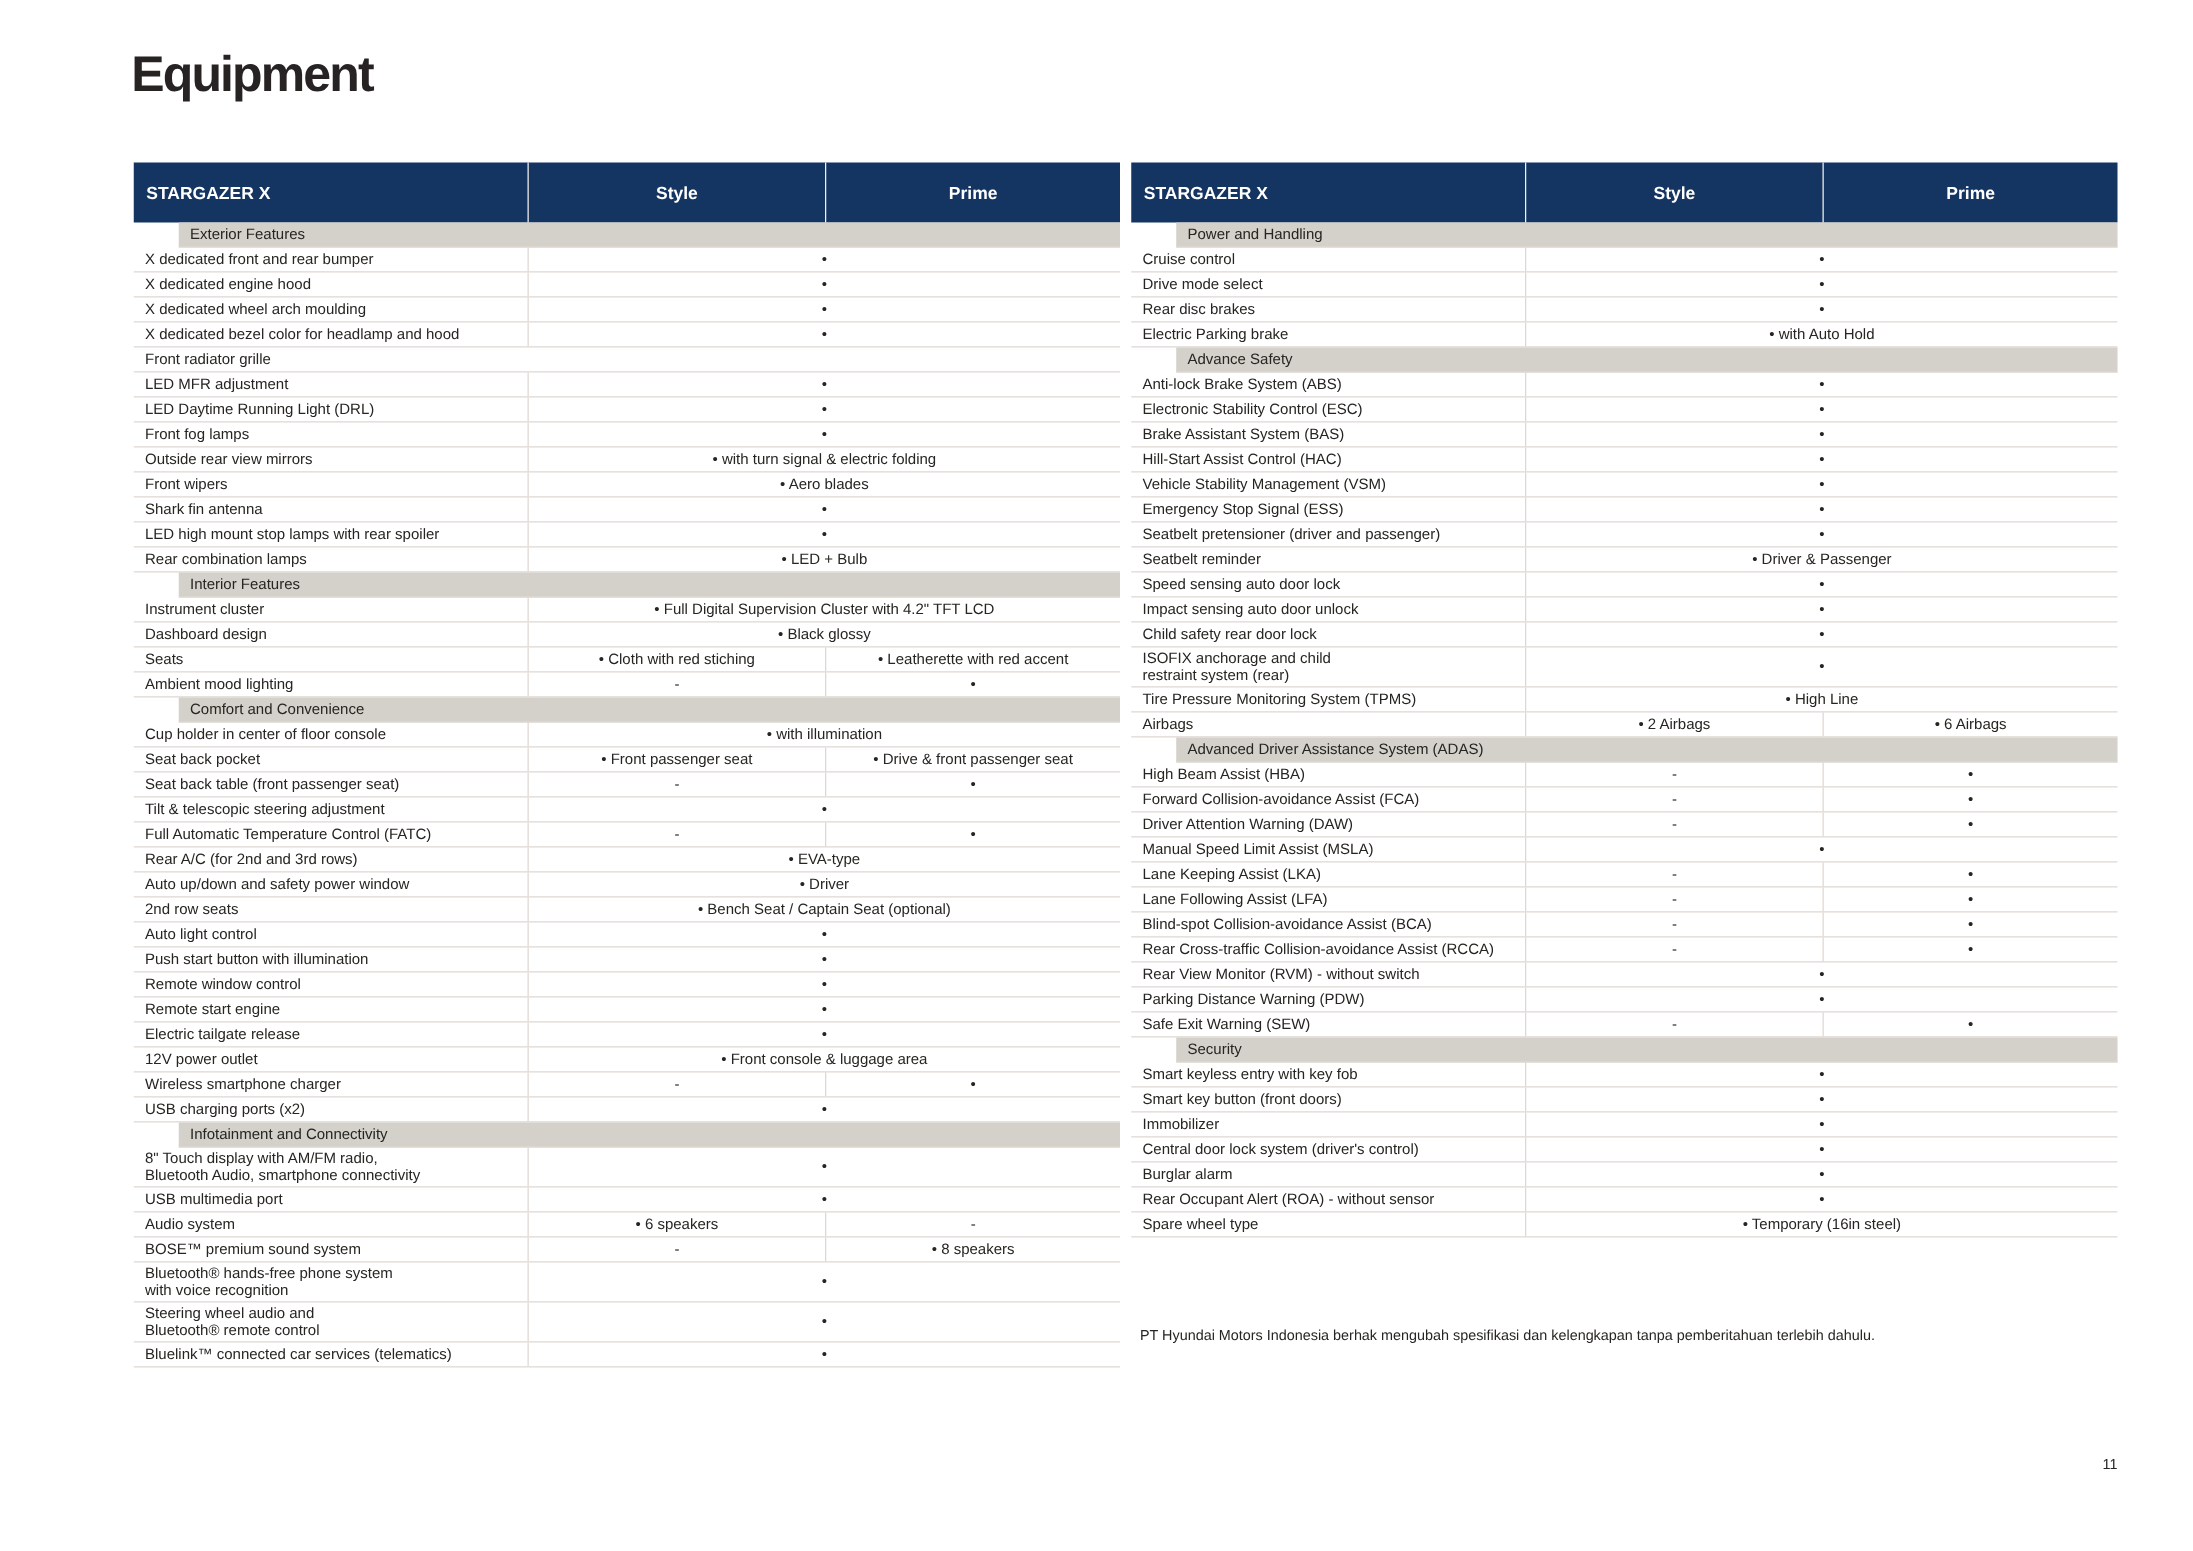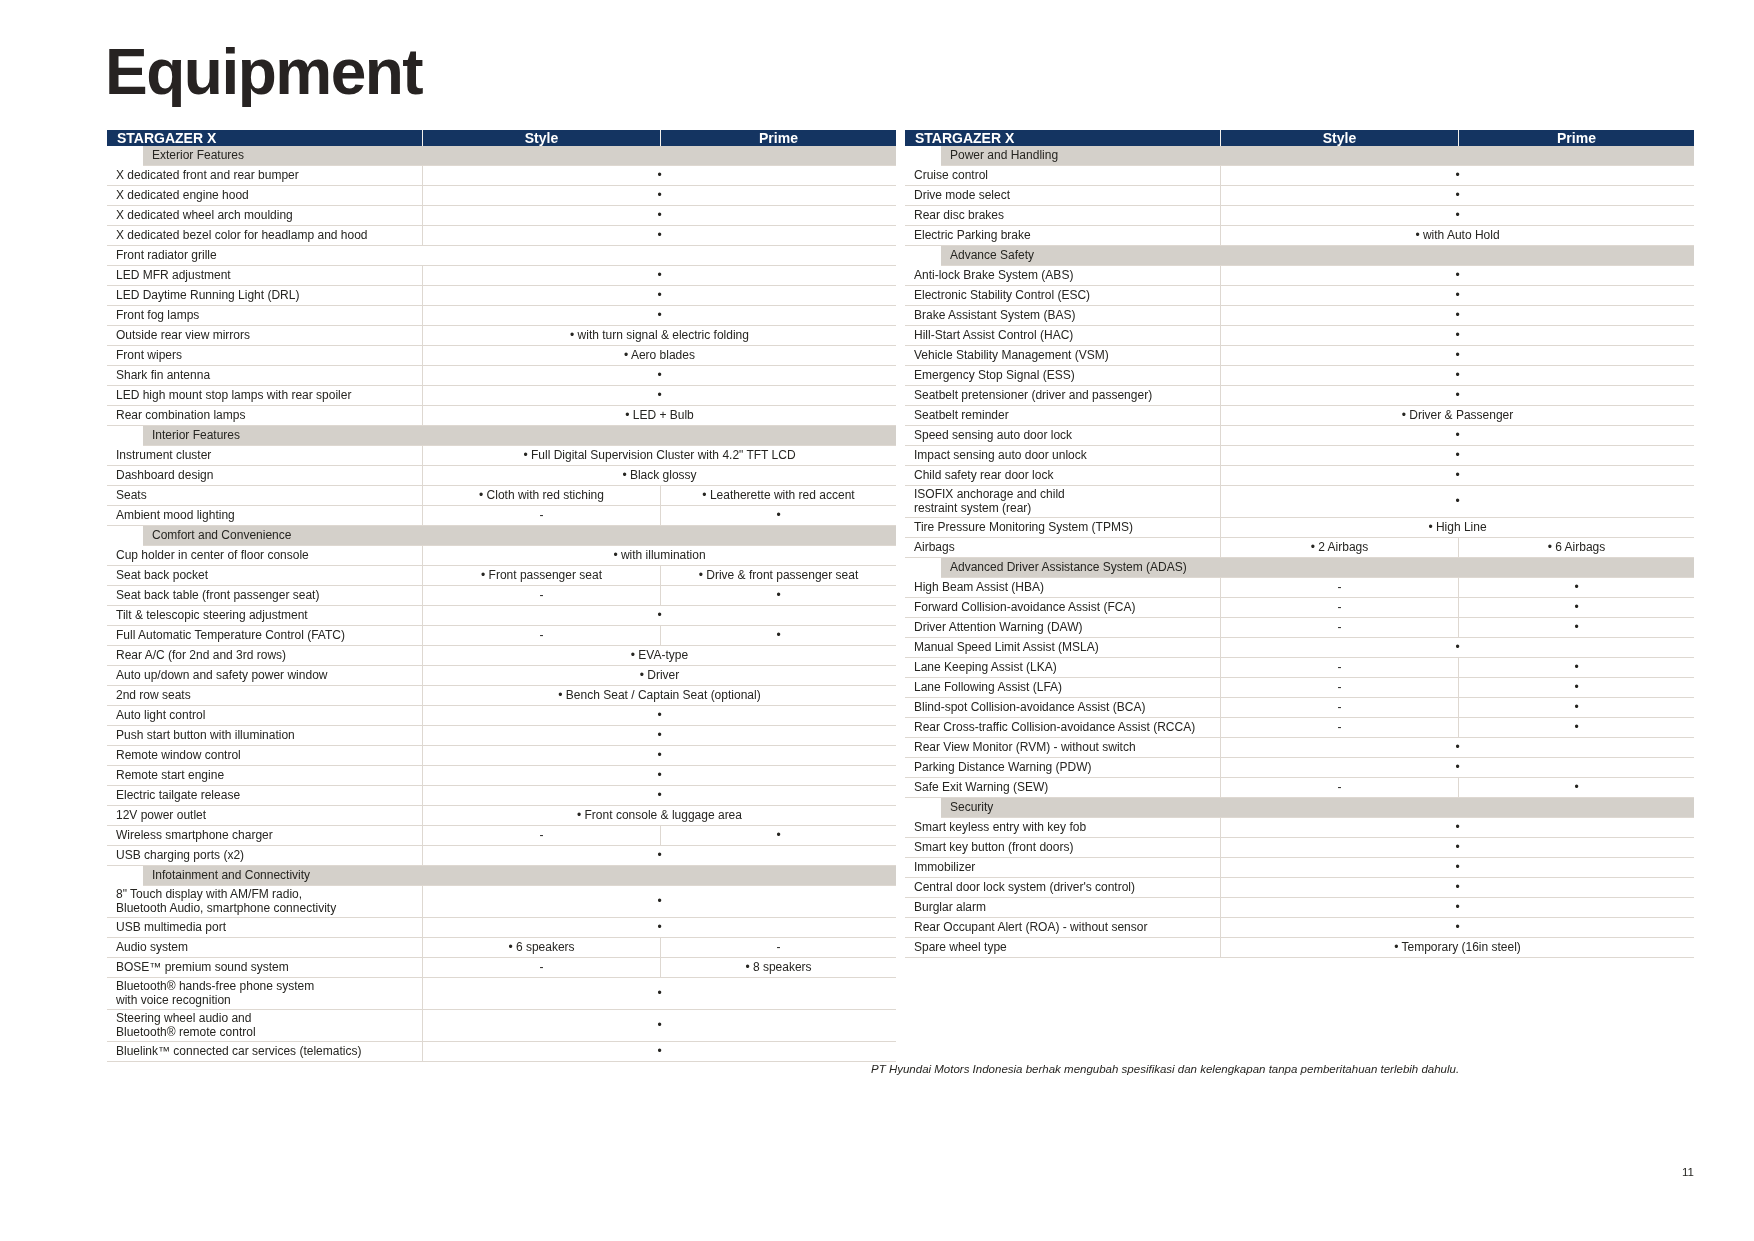--- a/index.html
+++ b/index.html
@@ -3,29 +3,29 @@
 <meta charset="utf-8">
 <style>
   * { margin:0; padding:0; box-sizing:border-box; }
   html,body { background:#ffffff; }
   body {
     width:1754px; height:1241px; position:relative; overflow:hidden;
     font-family:"Liberation Sans", sans-serif; color:#262521;
   }
   .page-title {
     position:absolute; left:105px; top:40px;
-    font-size:64px; font-weight:bold; letter-spacing:-1.5px; color:#272322;
+    font-size:40px; font-weight:bold; letter-spacing:-1.5px; color:#272322;
     line-height:1;
   }
   .spec-table { position:absolute; top:130px; width:789px; }
   .spec-table.left  { left:107px; }
   .spec-table.right { left:905px; }
   .t-head {
     display:grid; grid-template-columns:315px 238px 236px;
-    background:var(--navy,#143461); color:#ffffff; height:16px;
+    background:var(--navy,#143461); color:#ffffff; height:48px;
   }
   .hc { display:flex; align-items:center; font-size:14px; font-weight:bold; }
   .hc.first { padding-left:10px; }
   .hc.center { justify-content:center; border-left:1px solid #f4f1ec; }
   .t-row {
     display:grid; grid-template-columns:315px 238px 236px;
     border-bottom:1px solid var(--rule,#ded8d1);
     min-height:20px; font-size:12px;
   }
   .t-row.section { background:var(--secgray,#d4d0ca);margin-left:36px; }
@@ -34,22 +34,22 @@
     line-height:13.5px; white-space:pre-line;
   }
   .cell-label.sec { grid-column:1 / 4; }
   .cell-val {
     border-left:1px solid var(--rule,#ded8d1);
     display:flex; align-items:center; justify-content:center;
     text-align:center; line-height:13.5px; padding:2px 4px;
   }
   .cell-val.merged { grid-column:2 / 4; }
   .footer-note {
-    position:absolute; left:871px; top:1063px;
-    font-size:11.5px; color:#262521;font-style:italic;
+    position:absolute; left:912px; top:1063px;
+    font-size:11.5px; color:#262521;
   }
   .page-number {
     position:absolute; right:60px; top:1166px;
     font-size:11.5px; color:#262521;
   }
 </style>
 </head>
 <body style="--navy: #143461; --secgray: #d4d0ca; --rule: #ded8d1;">
 
 <h1 class="page-title">Equipment</h1>

